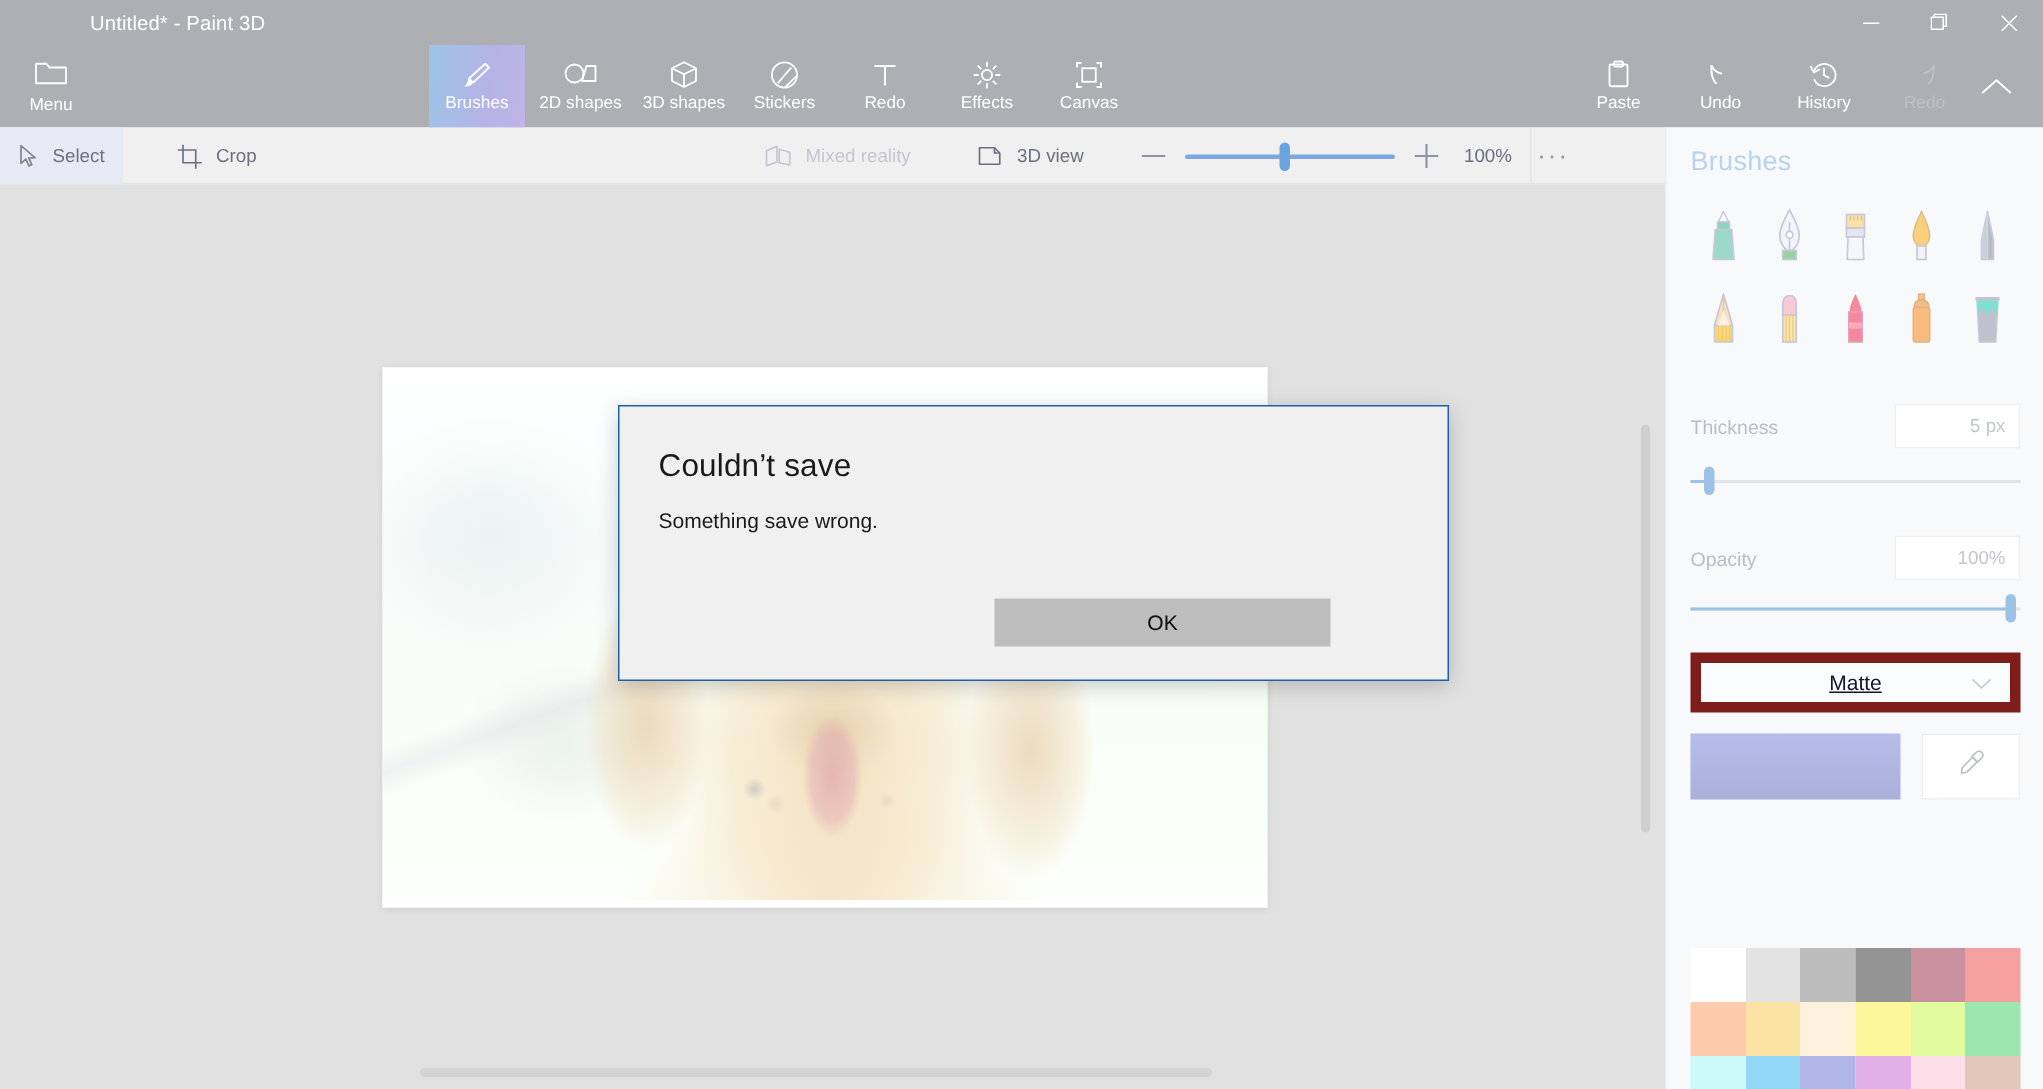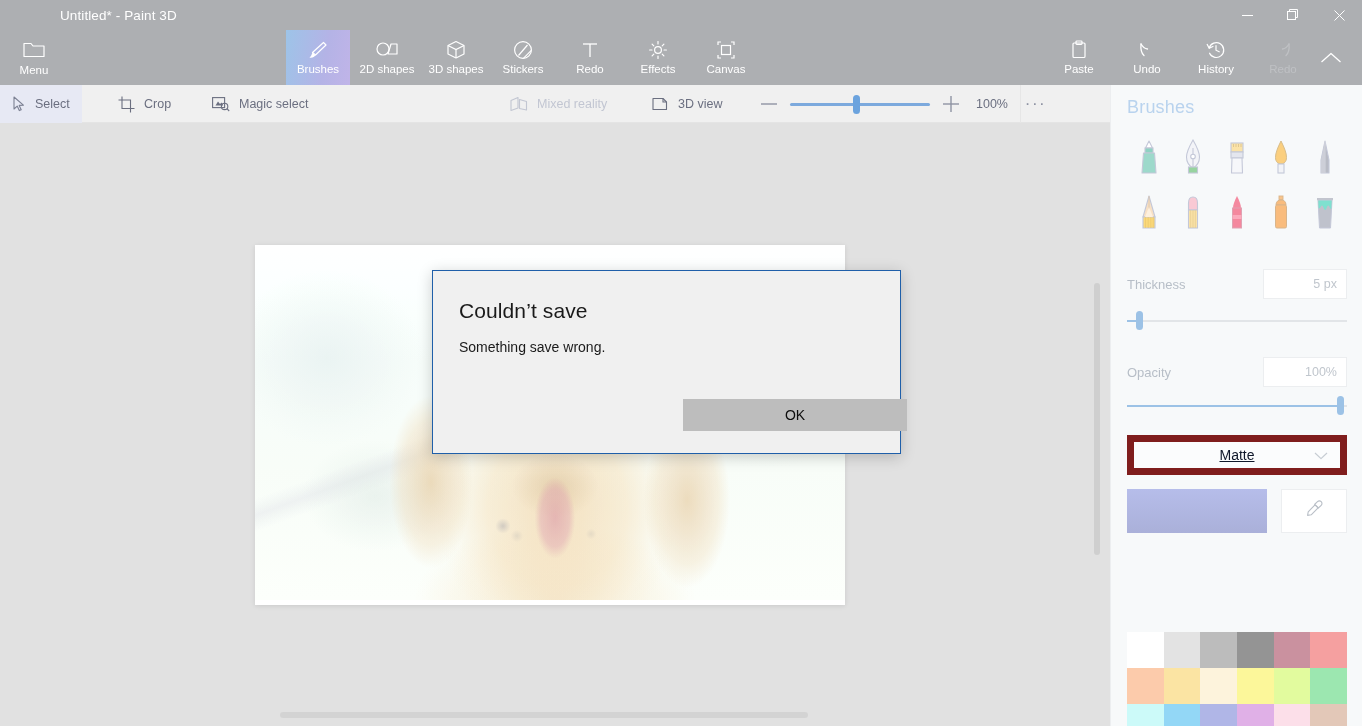--- a/index.html
+++ b/index.html
@@ -283,22 +283,22 @@
   .swatches {
     position: absolute; left: 16px; width: 220px;
     display: grid;
     grid-template-columns: repeat(6, 1fr);
     grid-auto-rows: 36px;
   }
   .swatch { width: 100%; height: 36px; }
 
   
   .dialog {
-    position: absolute; left: 432px; top: 270px;
-    width: 469px; height: 184px;
+    position: absolute; left: 412px; top: 270px;
+    width: 554px; height: 184px;
     background: #f0f0f0;
     border: 1px solid #1f5fa9;
     box-shadow: 0 3px 14px rgba(0,0,0,.20);
   }
   .dlg-title {
     position: absolute; left: 26px; top: 28px;
     font-size: 21px; color: #1a1a1a;
     font-weight: 400; letter-spacing: .1px;
   }
   .dlg-msg {
@@ -505,31 +505,20 @@
         <svg width="17" height="17" viewBox="0 0 17 17">
           <g stroke="#6b6f80" stroke-width="1.1" fill="none">
             <path d="M4 0.5 V12.5 H16.5"></path>
               <path d="M0.5 4 H12.5 V16.5"></path>
           </g>
         </svg>
       </span>
       <span>Crop</span>
     </div>
 
-    <div class="sub-item" style="left:200px">
-      <span class="sic">
-        <svg width="18" height="16" viewBox="0 0 18 16">
-          <rect x="0.6" y="1.6" width="12" height="10" fill="none" stroke="#6b6f80" stroke-width="1.1"></rect>
-          <path d="M3.5 9.5 L6 5.5 L8 8 L9.6 6.5 L11.2 9.5 Z" fill="#6b6f80"></path>
-          <circle cx="12.6" cy="10.4" r="3.2" fill="none" stroke="#6b6f80" stroke-width="1.1"></circle>
-          <line x1="14.9" y1="12.7" x2="17.2" y2="15" stroke="#6b6f80" stroke-width="1.1"></line>
-        </svg>
-      </span>
-      <span>Magic select</span>
-    </div>
 
     <div class="sub-item dim" style="left:498px">
       <span class="sic">
         <svg width="18" height="16" viewBox="0 0 18 16">
           <path d="M1 4.5 L8 1.5 L8 12 L1 14.5 Z" fill="none" stroke="currentColor" stroke-width="1.1" stroke-linejoin="round"></path>
           <path d="M9.5 3.5 L16.5 5.5 L16.5 14 L9.5 12.5 Z" fill="none" stroke="currentColor" stroke-width="1.1" stroke-linejoin="round"></path>
         </svg>
       </span>
       <span>Mixed reality</span>
     </div>

